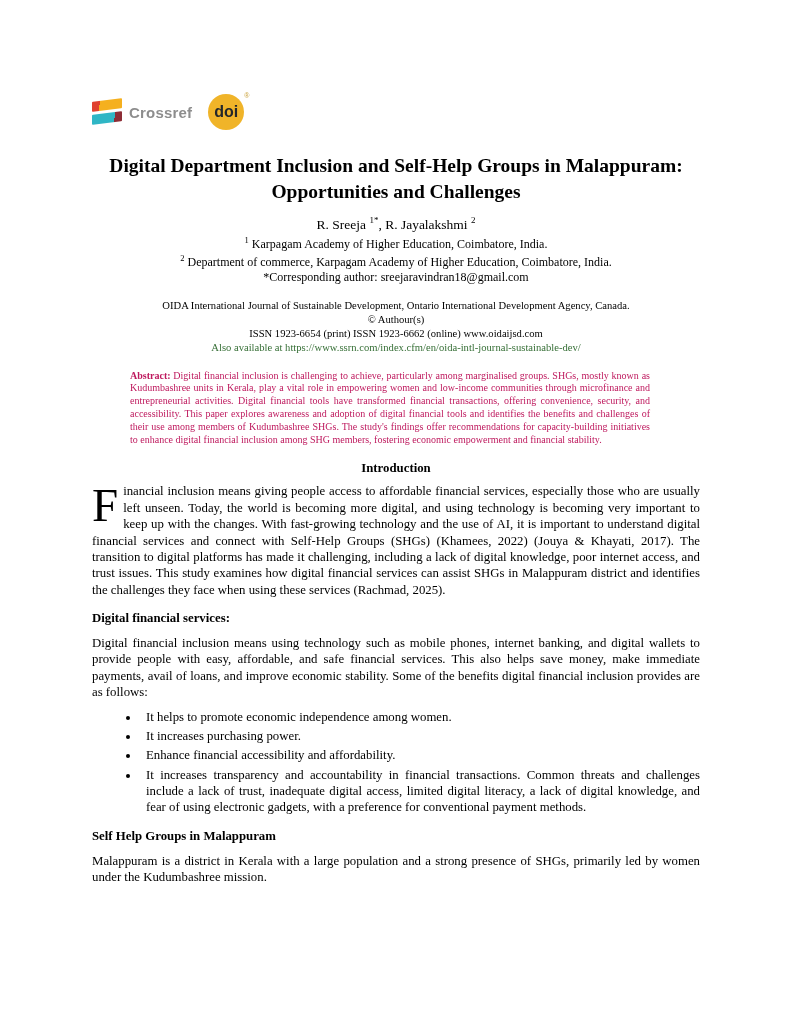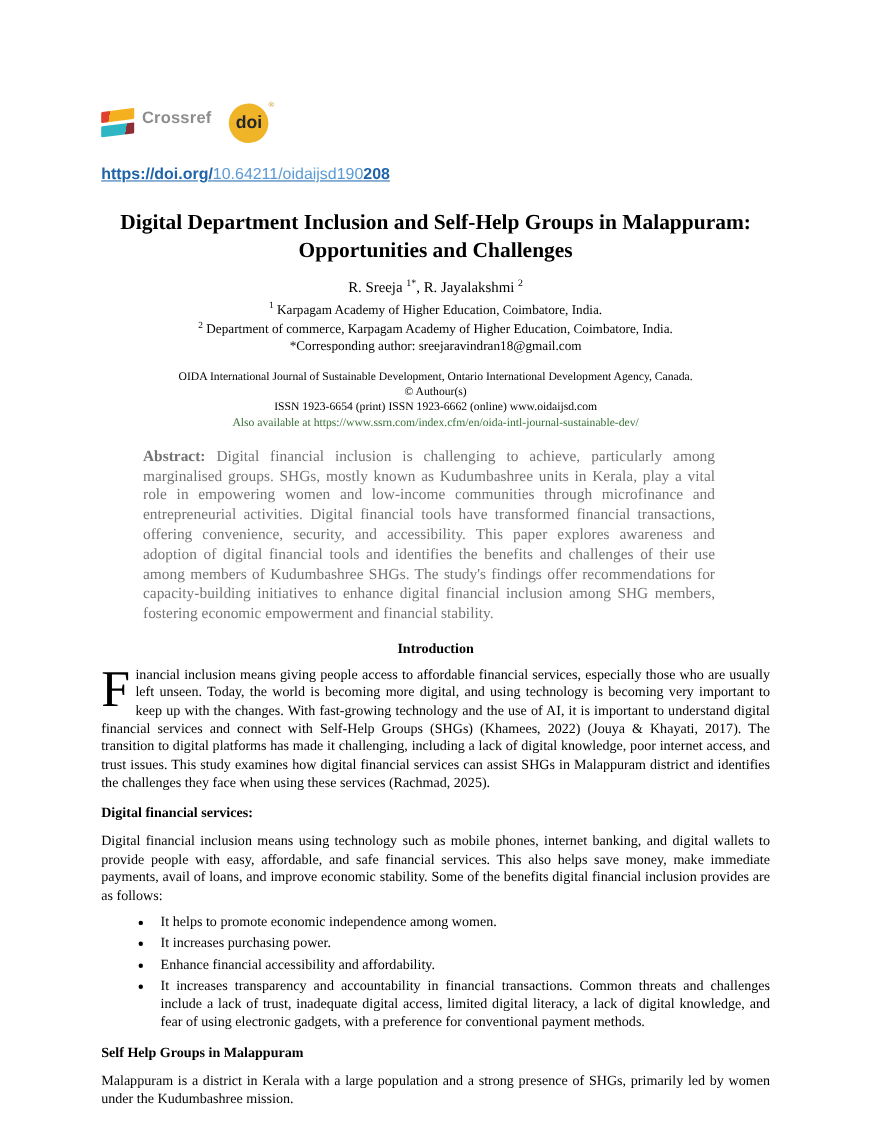--- a/index.html
+++ b/index.html
@@ -8,21 +8,21 @@
     width: 791px; height: 1024px;
     font-family: "Liberation Serif", serif;
     color: #1a1a1a;
     position: relative;
     overflow: hidden;
   }
   .page { padding: 93px 91px 0 92px; }
 
   
   .logos-row { display: flex; align-items: center; gap: 16px; height: 38px; }
-  .crossref-logo { display: flex; align-items: flex-start; gap: 7px; }
+  .crossref-logo { display: flex; align-items: center; gap: 7px; }
   .cr-mark { width: 30px; height: 26px; position: relative; }
   .cr-bar { position: absolute; height: 10px; width: 30px; border-radius: 1px; }
   .cr-top {
     top: 1px; left: 0;
     background: linear-gradient(100deg, #e0412f 0 26%, #f5b01f 26%);
     transform: skewY(-7deg);
   }
   .cr-bottom {
     top: 14px; left: 0;
     background: linear-gradient(280deg, #8d2d36 0 26%, #2fb6c5 26%);
@@ -71,21 +71,21 @@
   .affiliations sup { font-size: 8.5px; }
   .corresponding { text-align: center; font-size: 12px; color: #000; }
 
   
   .imprint { margin-top: 13px; text-align: center; font-size: 10.6px; line-height: 1.32; color: #000; }
   .imprint .green { color: #356e35; }
 
   
   .abstract-block {
     margin: 15px 50px 0 38px;
-    font-size: 14px; line-height: 1.28; text-align: justify; color: #737373;
+    font-size: 10px; line-height: 1.28; text-align: justify; color: #be185d;
   }
   .keywords-block {
     margin: 11px 50px 0 38px;
     font-size: 12.8px; color: #000;
   }
 
   
   .section-heading-center {
     margin-top: 15px; text-align: center; font-size: 12.8px; font-weight: bold; color: #000;
   }
@@ -121,23 +121,20 @@
       <span class="crossref-text">Crossref</span>
     </div>
     <div class="doi-badge">
       <div class="doi-circle">
         <span class="doi-text">doi</span>
       </div>
       <span class="doi-reg">®</span>
     </div>
   </div>
 
-  <div class="doi-link-row">
-    <a class="doi-link"><span class="dark">https://doi.org/</span><span class="light">10.64211/oidaijsd190</span><span class="dark">208</span></a>
-  </div>
 
   <h1 class="paper-title">
     <div>Digital Department Inclusion and Self-Help Groups in Malappuram:</div>
     <div>Opportunities and Challenges</div>
   </h1>
 
   <div class="authors-line"><span>R. Sreeja </span><sup>1*</sup><span>, </span><span>R. Jayalakshmi </span><sup>2</sup></div>
 
   <div class="affiliations">
     <div><sup>1</sup><span> Karpagam Academy of Higher Education, Coimbatore, India.</span></div>

